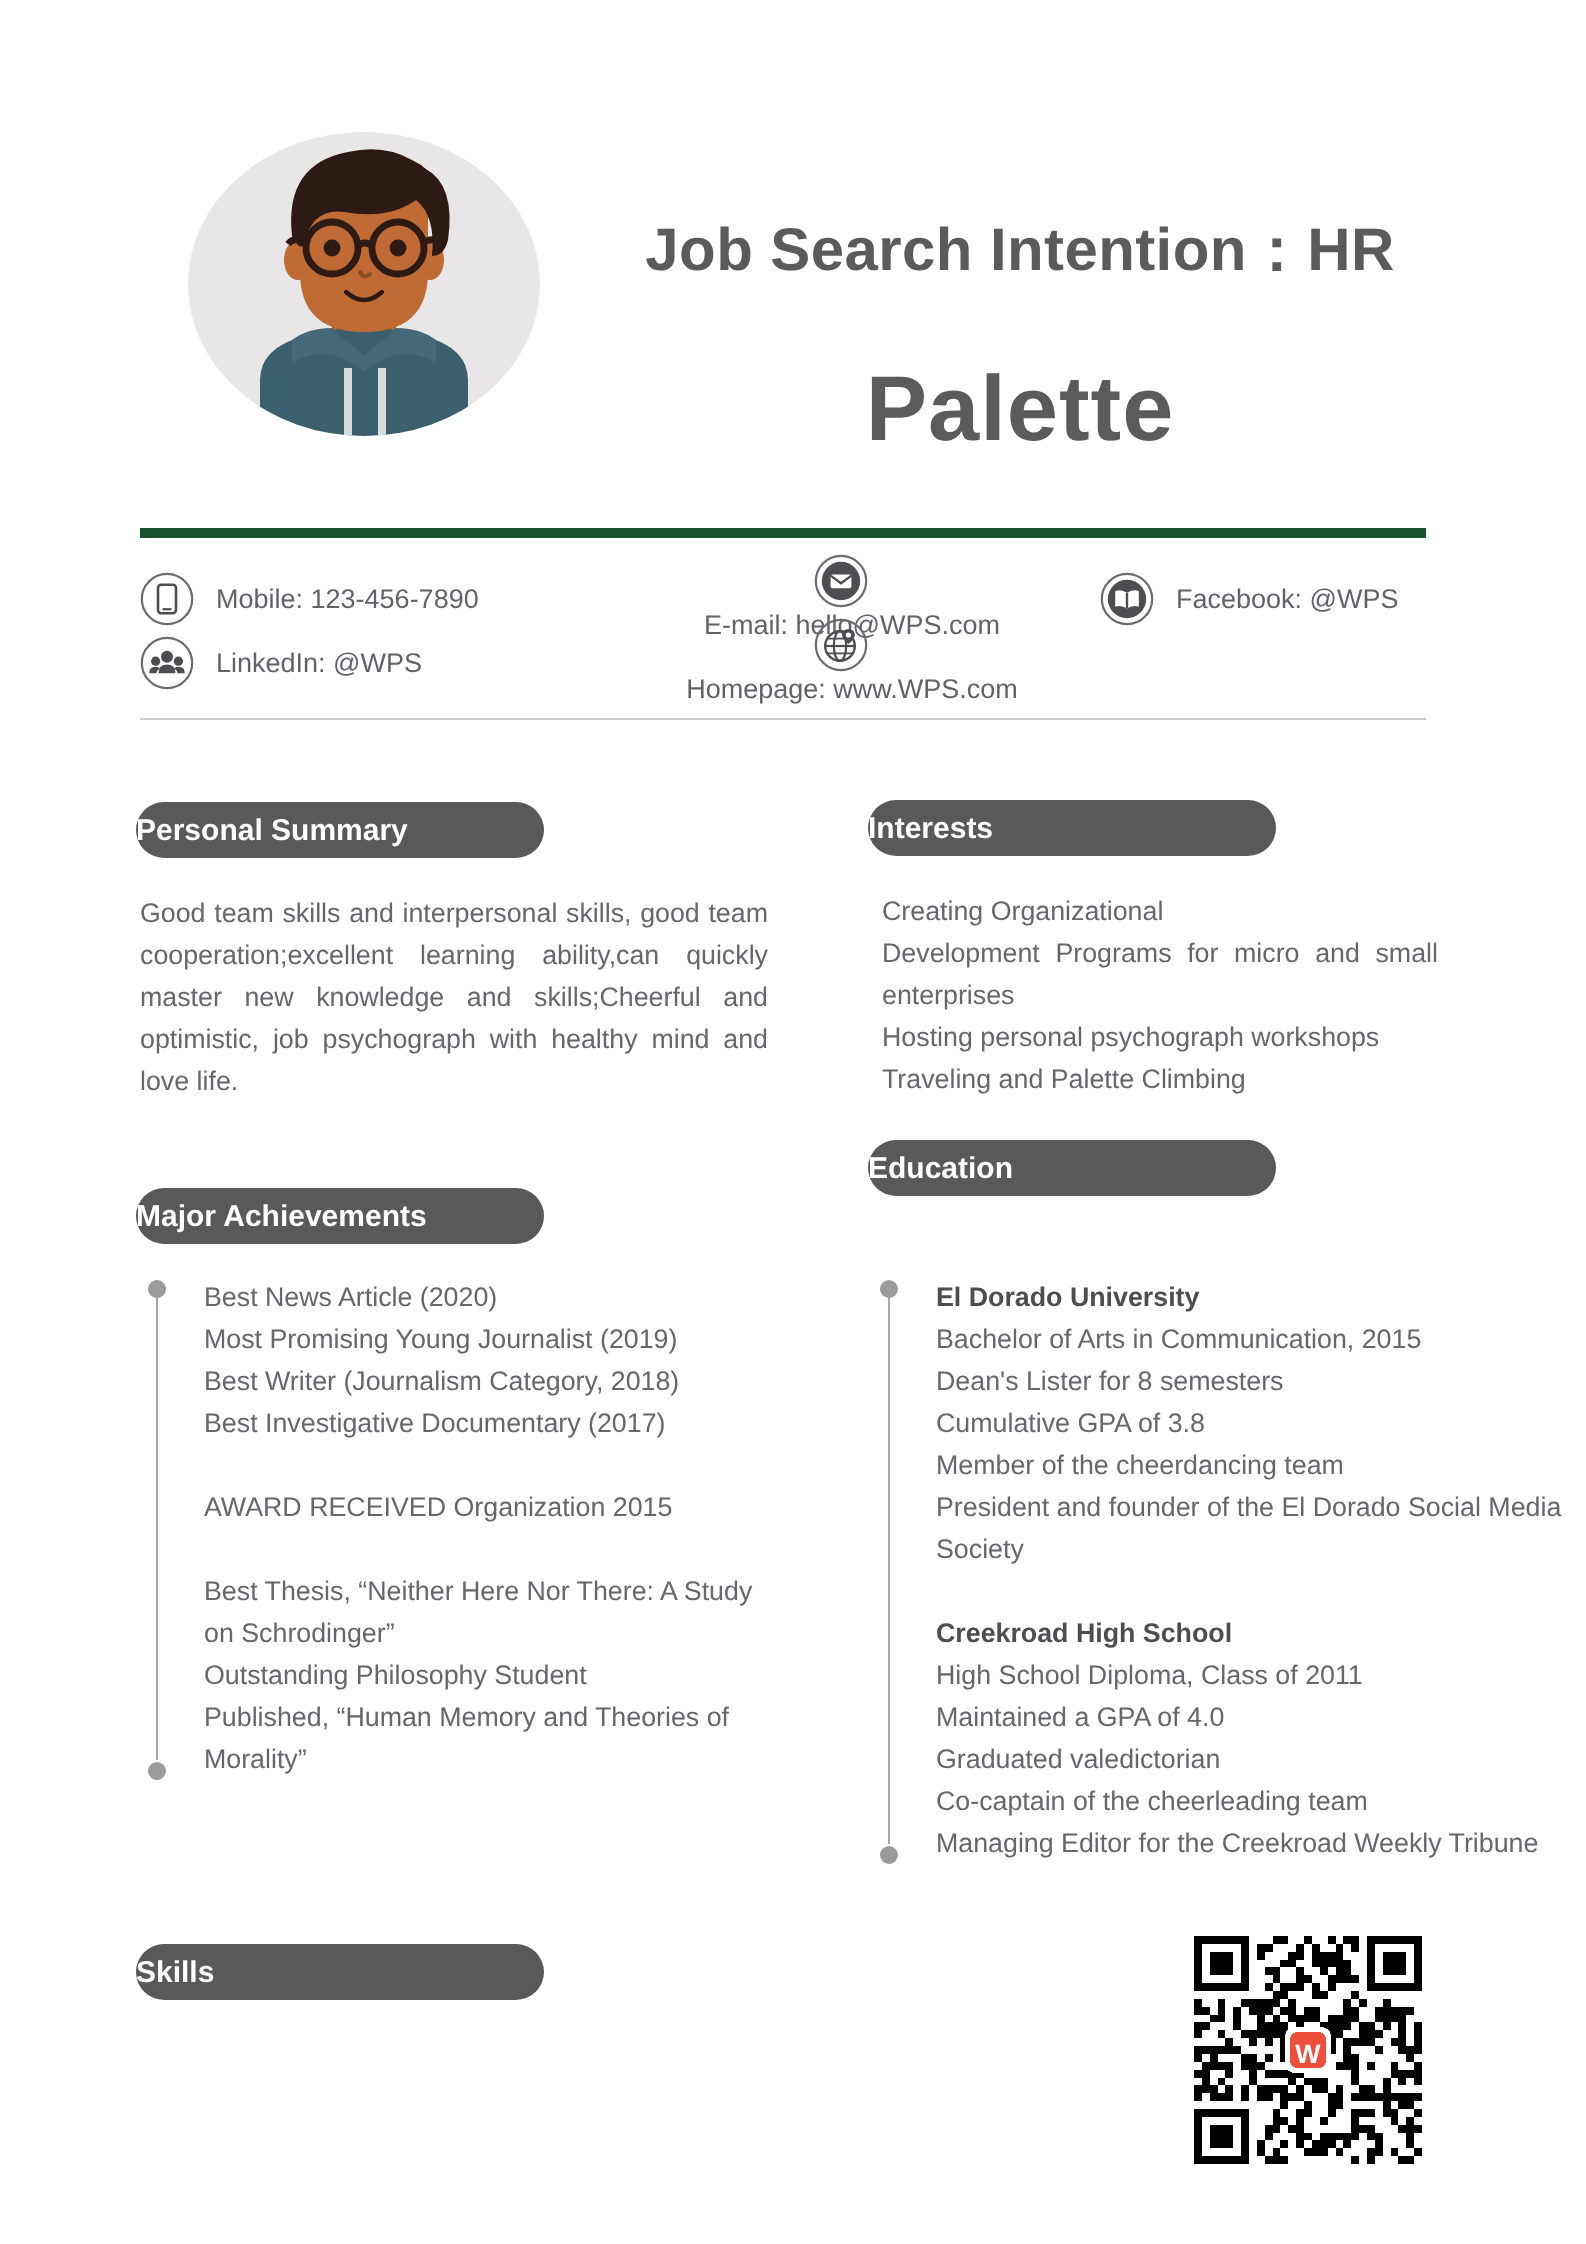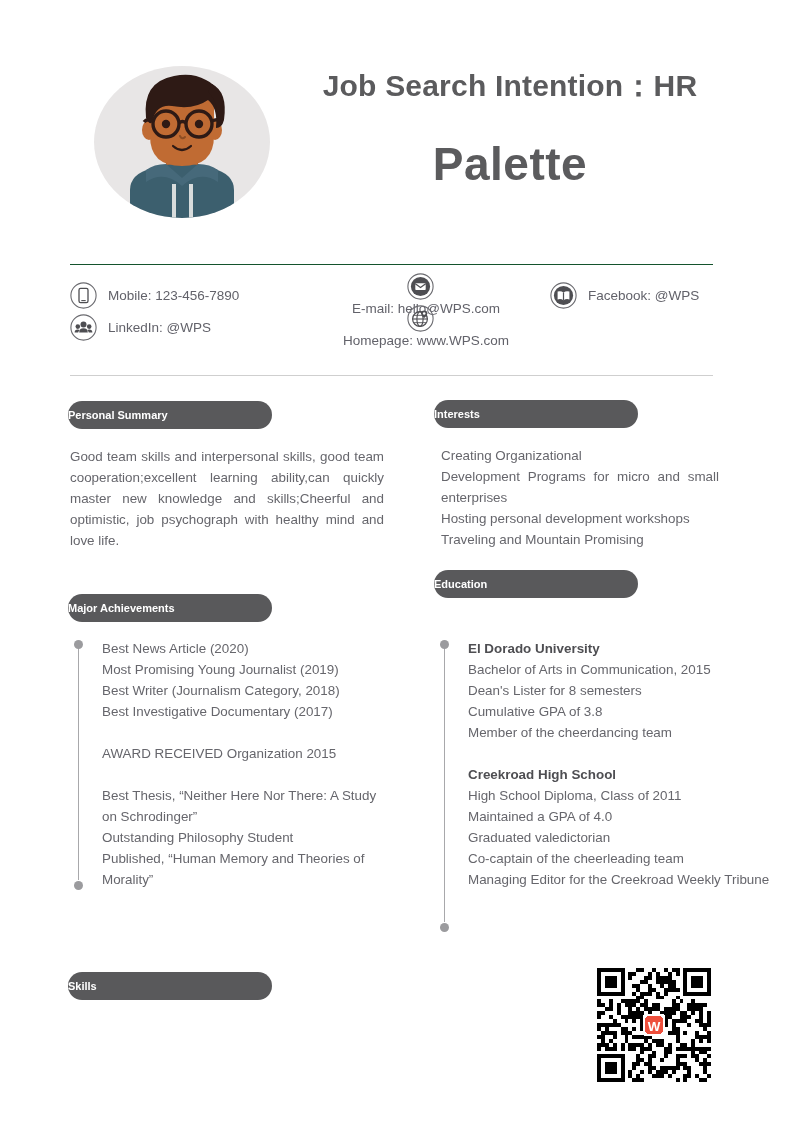--- a/index.html
+++ b/index.html
@@ -41,40 +41,41 @@
     width: 420px;
     text-align: center;
   }
   .job-title {
     font-size: 30px;
     font-weight: bold;
     color: #5b5b5d;
     letter-spacing: 0.2px;
     line-height: 40px;
     white-space: nowrap;
+    margin-top: 40px;
   }
   .person-name {
     font-size: 46px;
     font-weight: bold;
     color: #5b5b5d;
     line-height: 60px;
     margin-top: 28px;
     letter-spacing: 0.5px;
   }
 
   
   .contact-bar {
     position: absolute;
     left: 70px; top: 264px;
     width: 643px;
-    border-top: 1px solid #14532d;
+    border-top: 5px solid #14532d;
     border-bottom: 1px solid #cfcfcf;
     padding: 14px 0 14px 0;
     box-sizing: border-box;
-    height: 112px;
+    height: 96px;
   }
   .contact-row {
     display: flex;
     height: 32px;
     align-items: center;
     margin-bottom: 0px;
   }
   .contact-row.second { margin-top: 0px; }
   .contact-item {
     display: flex;
@@ -96,21 +97,21 @@
     line-height: 17px;
     white-space: nowrap;
   }
 
   
   .pill {
     height: 28px;
     border-radius: 14px;
     background: #59595b;
     color: #ffffff;
-    font-size: 11px;
+    font-size: 15px;
     font-weight: bold;
     display: flex;
     align-items: center;
     box-sizing: border-box;
   }
   .pill span { display: block; width: 100%; }
 
   .col-left  { position: absolute; left: 68px;  width: 204px; }
   .col-right { position: absolute; left: 434px; width: 204px; }
 
@@ -340,22 +341,22 @@
     <span>Personal Summary</span>
   </div>
   <div class="sec-body justified" id="personal-summary-body">Good team skills and interpersonal skills, good team cooperation;excellent learning ability,can quickly master new knowledge and skills;Cheerful and optimistic, job psychograph with healthy mind and love life.</div>
 
   <div class="pill col-right pill-right" id="interests-pill">
     <span>Interests</span>
   </div>
   <div class="sec-body" id="interests-body">
     <div class="int-wrap">Creating Organizational</div>
     <div class="int-wrap">Development Programs for micro and small enterprises</div>
-    <div class="int-wrap">Hosting personal development workshops</div>
-    <div class="int-wrap">Traveling and Mountain Promising</div>
+    <div class="int-wrap">Hosting personal psychograph workshops</div>
+    <div class="int-wrap">Traveling and Palette Climbing</div>
   </div>
 
   <div class="pill col-left pill-left" id="achievements-pill">
     <span>Major Achievements</span>
   </div>
   <div id="achievements-area">
     <div class="timeline" id="ach-timeline" style="height: 252px;">
       <div class="tl-line" style="height: 236px;"></div>
       <div class="tl-dot top"></div>
       <div class="tl-dot bottom"></div>
@@ -381,20 +382,21 @@
     <div class="timeline" id="edu-timeline" style="height: 294px;">
       <div class="tl-line" style="height: 278px;"></div>
       <div class="tl-dot top"></div>
       <div class="tl-dot bottom"></div>
       <div id="edu-items">
           <div class="tl-item bold">El Dorado University</div>
           <div class="tl-item">Bachelor of Arts in Communication, 2015</div>
           <div class="tl-item">Dean's Lister for 8 semesters</div>
           <div class="tl-item">Cumulative GPA of 3.8</div>
           <div class="tl-item">Member of the cheerdancing team</div>
+          <div class="tl-item">President and founder of the El Dorado Social Media Society</div>
           <div class="tl-gap"></div>
           <div class="tl-item bold">Creekroad High School</div>
           <div class="tl-item">High School Diploma, Class of 2011</div>
           <div class="tl-item">Maintained a GPA of 4.0</div>
           <div class="tl-item">Graduated valedictorian</div>
           <div class="tl-item">Co-captain of the cheerleading team</div>
           <div class="tl-item">Managing Editor for the Creekroad Weekly Tribune</div>
         </div>
     </div>
   </div>

